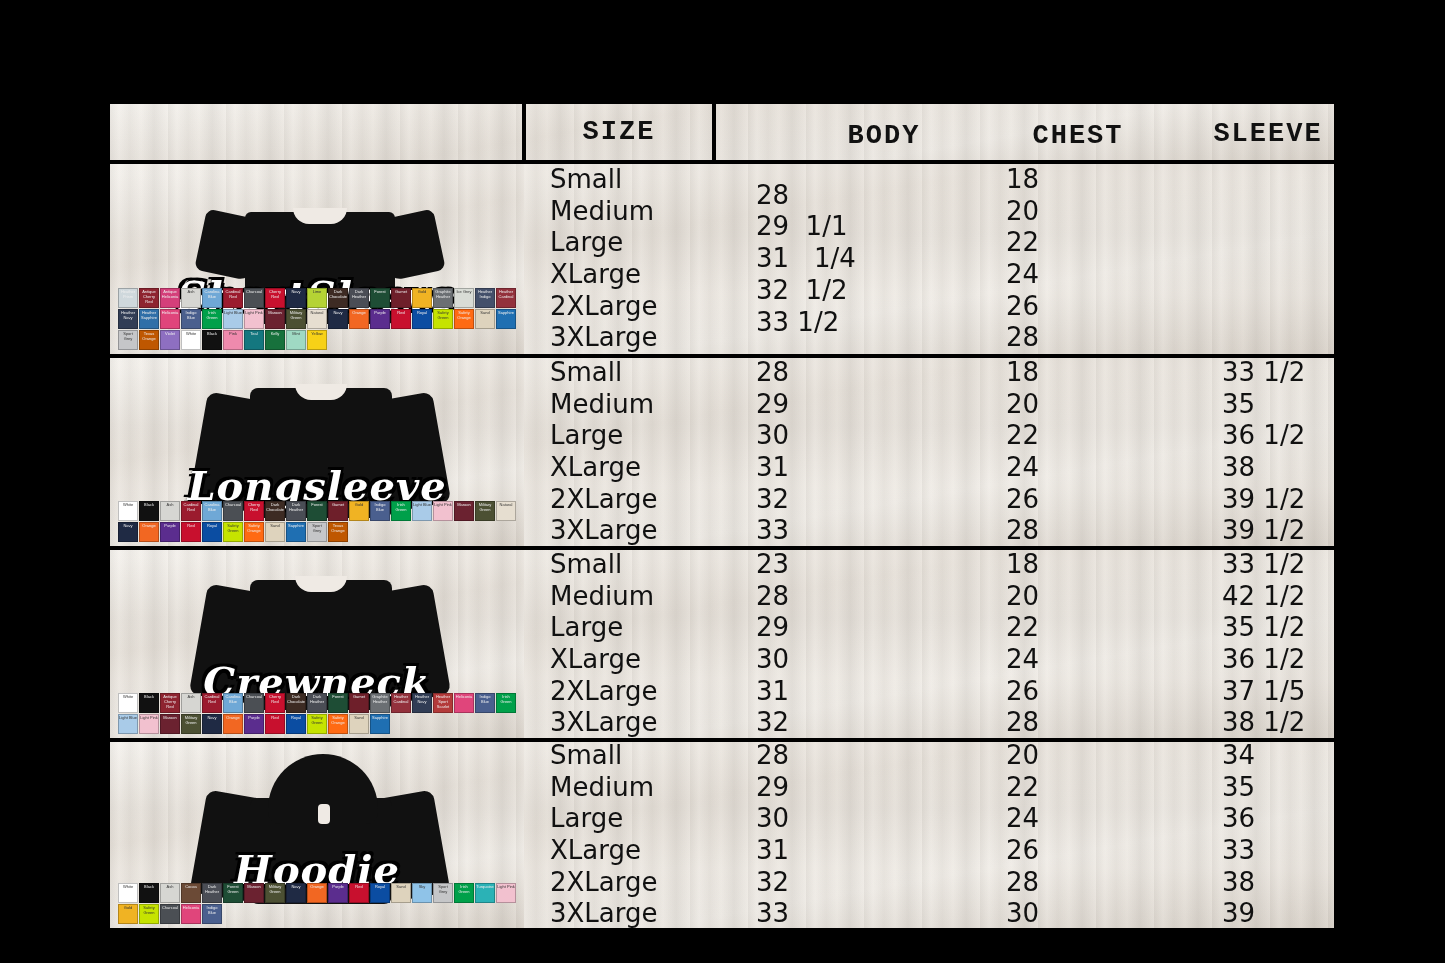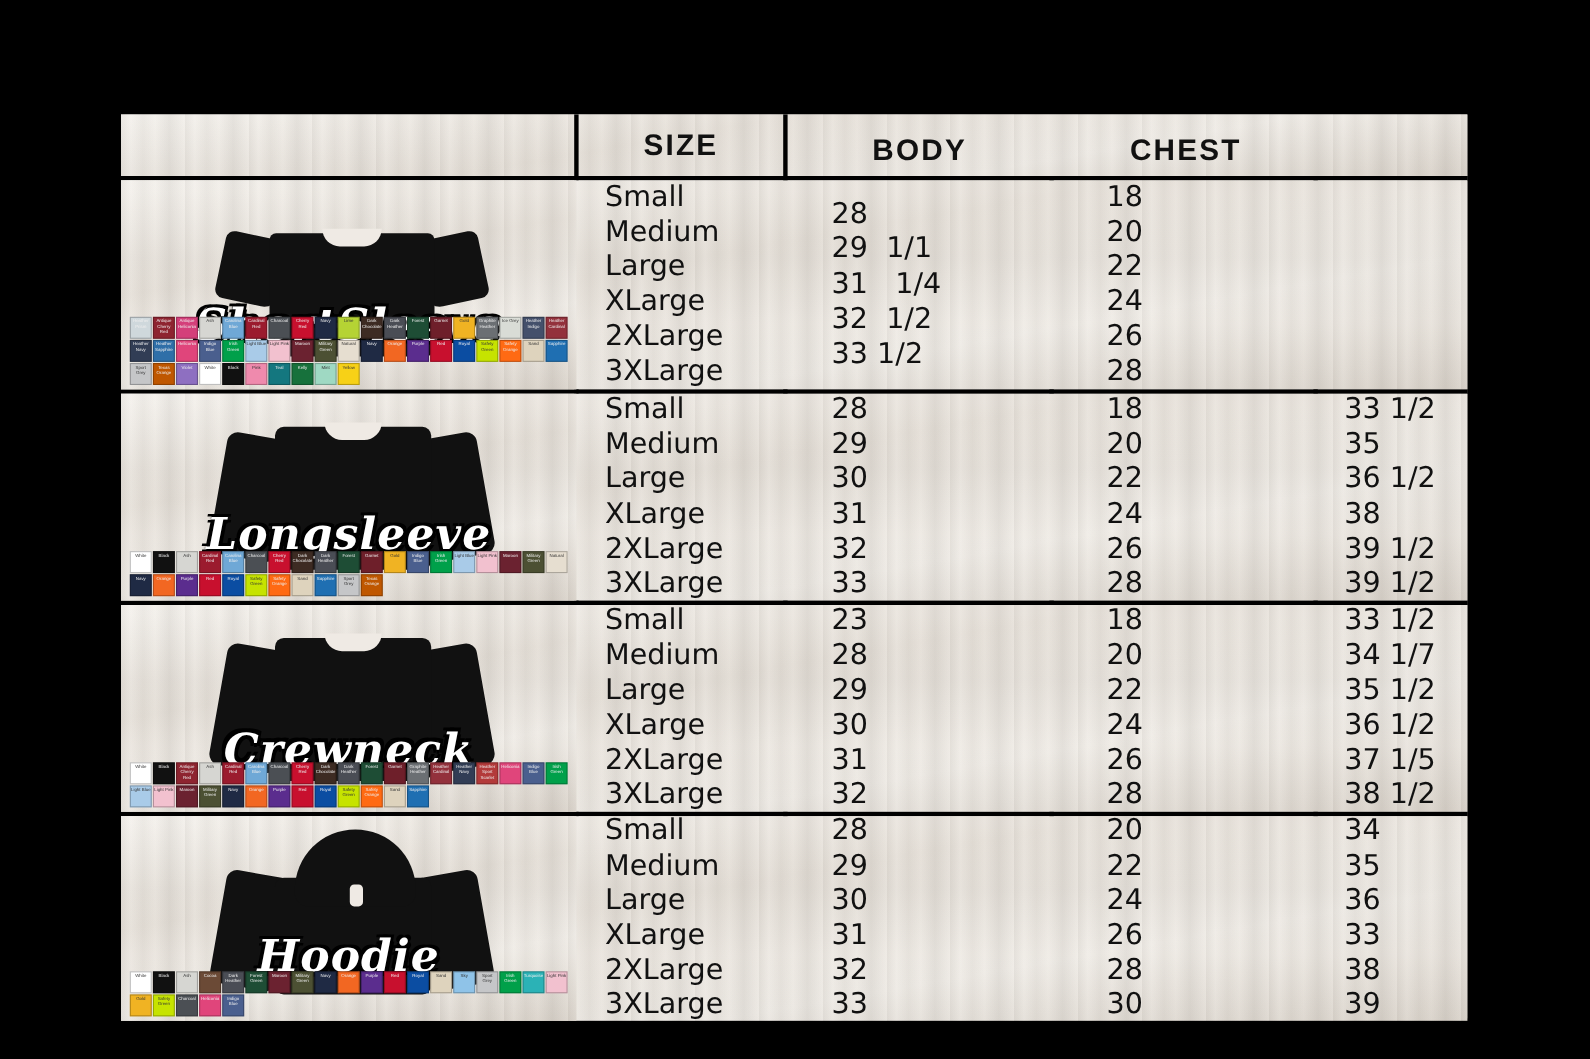--- a/index.html
+++ b/index.html
@@ -83,21 +83,21 @@
     height: 60px;
     border-bottom: 4px solid #000;
     box-sizing: border-box;
   }
   .hdr-cell {
     position: absolute;
     top: 0;
     height: 56px;
     line-height: 56px;
     text-align: center;
-    font-family: Liberation Sans, sans-serif;
+    font-family: Liberation Mono, monospace;
     font-weight: bold;
     font-size: 27px;
     letter-spacing: 2px;
     color: #111;
   }
 
   
   .vline {
     position: absolute;
     width: 4px;
@@ -257,22 +257,23 @@
 </head>
 <body>
 
 <div class="page">
 
 
   <div class="chart wood">
 
     <div class="hdr wood">
       <div class="hdr-cell" style="left:416px;width:186px;">SIZE</div>
-      <div class="hdr-cell" style="left:606px;width:240px;top:4px;">BODY</div>
+      <div class="hdr-cell" style="left:606px;width:240px;top:4px;padding-left:48px;">BODY</div>
       <div class="hdr-cell" style="left:848px;width:240px;top:4px;">CHEST</div>
+      <div class="hdr-cell" style="left:1088px;width:140px;top:2px;">SLEEVE</div>
     </div>
 
     <div class="vline" style="left:412px;"></div>
     <div class="vline" style="left:602px;"></div>
     <div class="vline" style="left:844px;top:56px;"></div>
     <div class="vline" style="left:1084px;top:56px;"></div>
 
     <div class="row wood" style="top:60px;height:194px;">
       <div class="cell-img wood">
         <div class="shirt ss-sleeveL"></div>
@@ -522,21 +523,21 @@
             <div class="dv">20</div>
             <div class="dv">22</div>
             <div class="dv">24</div>
             <div class="dv">26</div>
             <div class="dv">28</div>
           </div>
       </div>
       <div class="col col-sleeve" style="left:1088px;width:140px;">
         <div class="datalist">
             <div class="dv">33 1/2</div>
-            <div class="dv">34 1/7</div>
+            <div class="dv">42 1/2</div>
             <div class="dv">35 1/2</div>
             <div class="dv">36 1/2</div>
             <div class="dv">37 1/5</div>
             <div class="dv">38 1/2</div>
           </div>
       </div>
     </div>
 
     <div class="row wood last" style="top:638px;height:186px;">
       <div class="cell-img wood">

